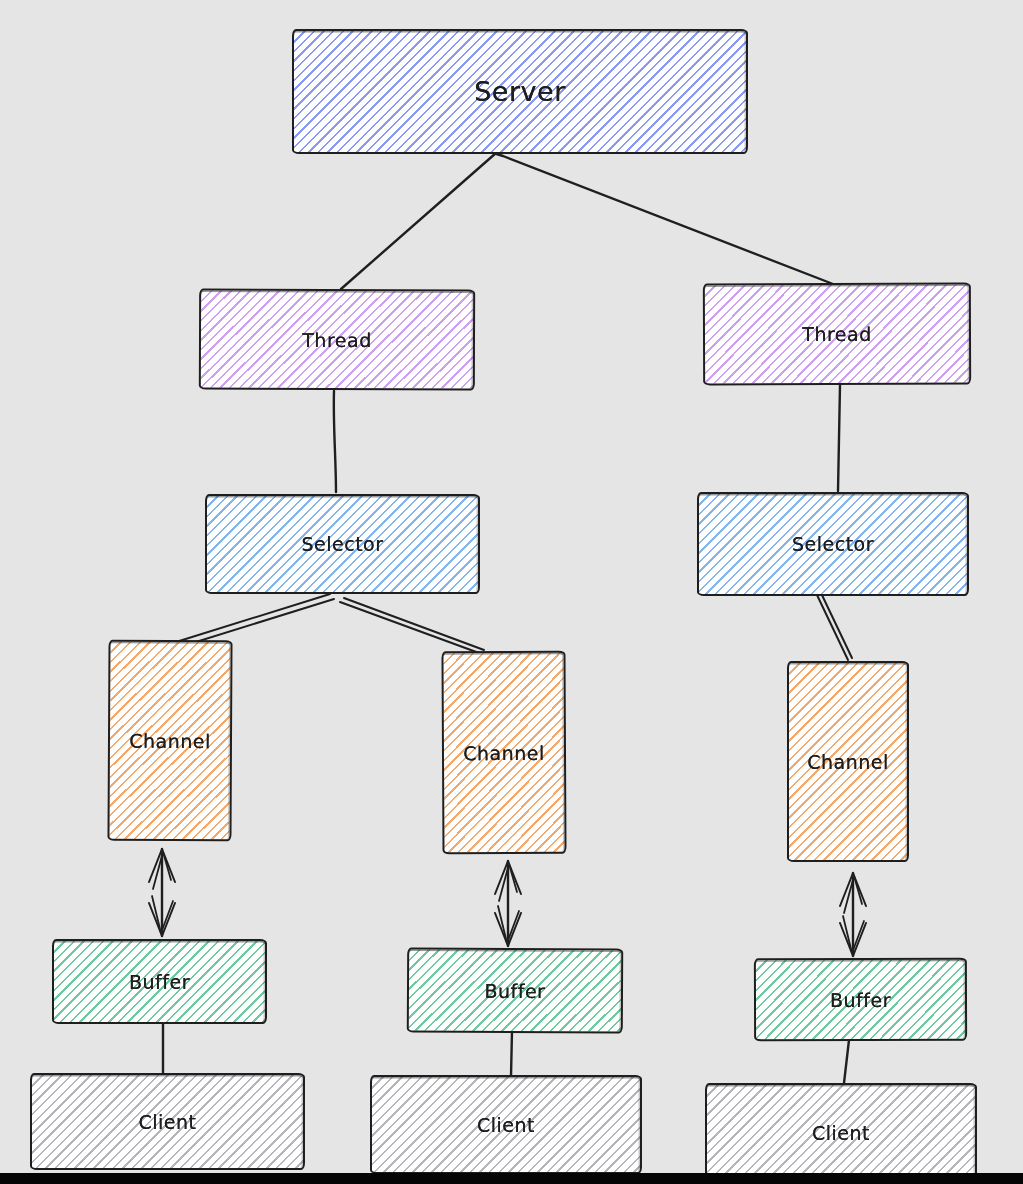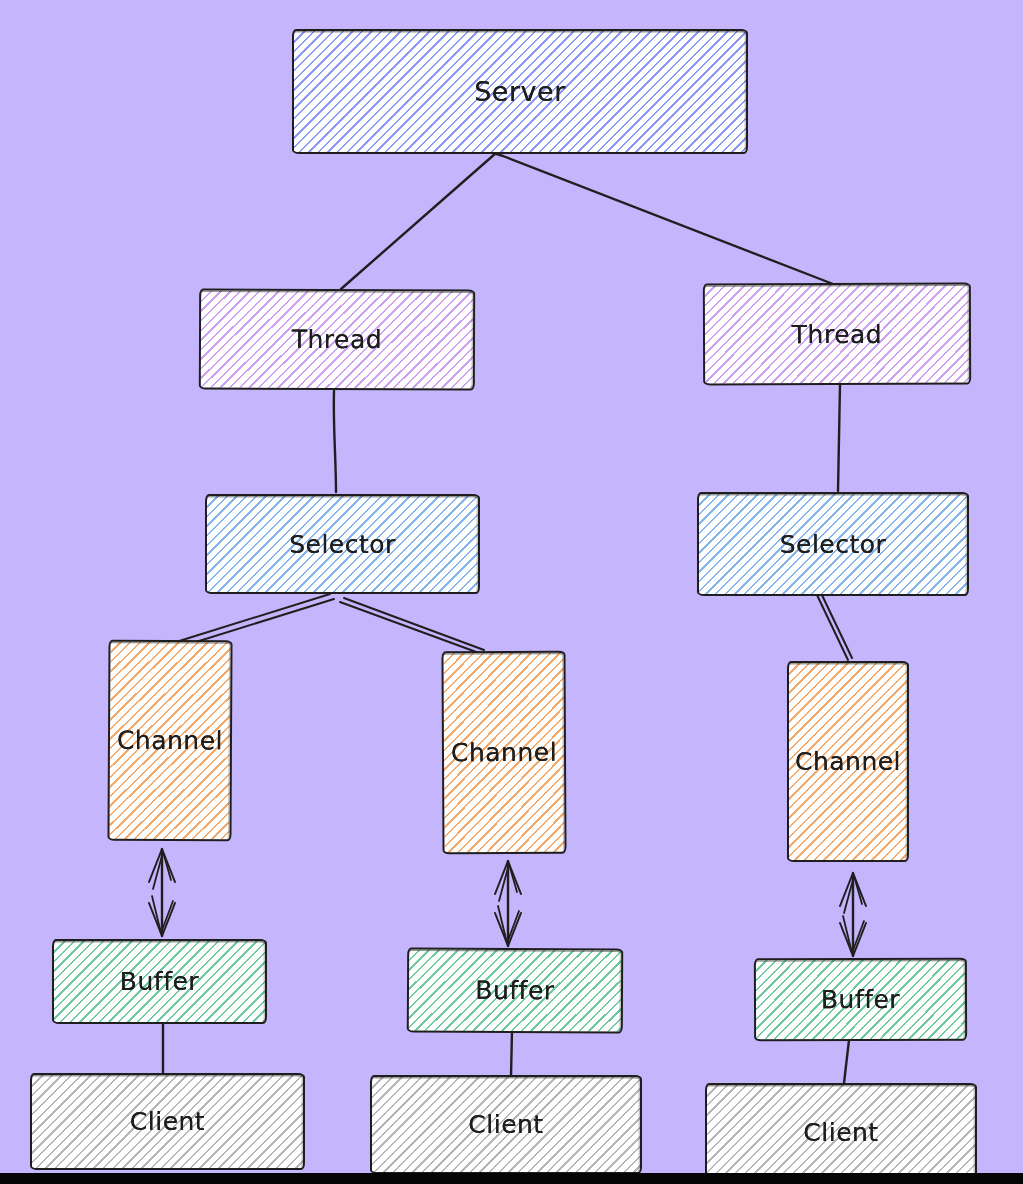--- a/index.html
+++ b/index.html
@@ -1,33 +1,33 @@
 <!DOCTYPE html>
 <html><head>
 <meta charset="utf-8">
 <style>
   html,body{margin:0;padding:0;background:#ffffff;}
   .canvas{
-    position:relative;width:1023px;height:1184px;background:#c4b5fd;
+    position:relative;width:1023px;height:1184px;background:#e5e5e5;
     overflow:hidden;font-family:"DejaVu Sans", sans-serif;
   }
   .edges{position:absolute;left:0;top:0;pointer-events:none;}
   .node{
     position:absolute;
     border:2.2px solid #1e1e1e;
     border-radius:4px 7px 4px 7px / 7px 4px 7px 4px;
     box-shadow:inset 0 1.5px 0 rgba(30,30,30,.45), inset -1.5px 0 0 rgba(30,30,30,.25);
     display:flex;align-items:center;justify-content:center;
     background:
       repeating-linear-gradient(135deg, var(--hatch) 0px, var(--hatch) 1.7px, transparent 1.7px, transparent 6.8px),
       repeating-linear-gradient(132deg, transparent 0px, transparent 2.5px, var(--hatch-soft, transparent) 2.5px, var(--hatch-soft, transparent) 3.2px, transparent 3.2px, transparent 13px),
       #ffffff;
   }
   .label{
-    font-size:25px;color:#1e1e1e;letter-spacing:.5px;white-space:nowrap;
+    font-size:19px;color:#1e1e1e;letter-spacing:.5px;white-space:nowrap;
     text-shadow:0 0 .4px #1e1e1e;
   }
   .node.big .label{font-size:27px;}
   .bottom-bar{position:absolute;left:0;top:1173px;width:1023px;height:11px;background:#050505;}
 </style>
 </head>
 <body>
 
 <div class="canvas">
 

